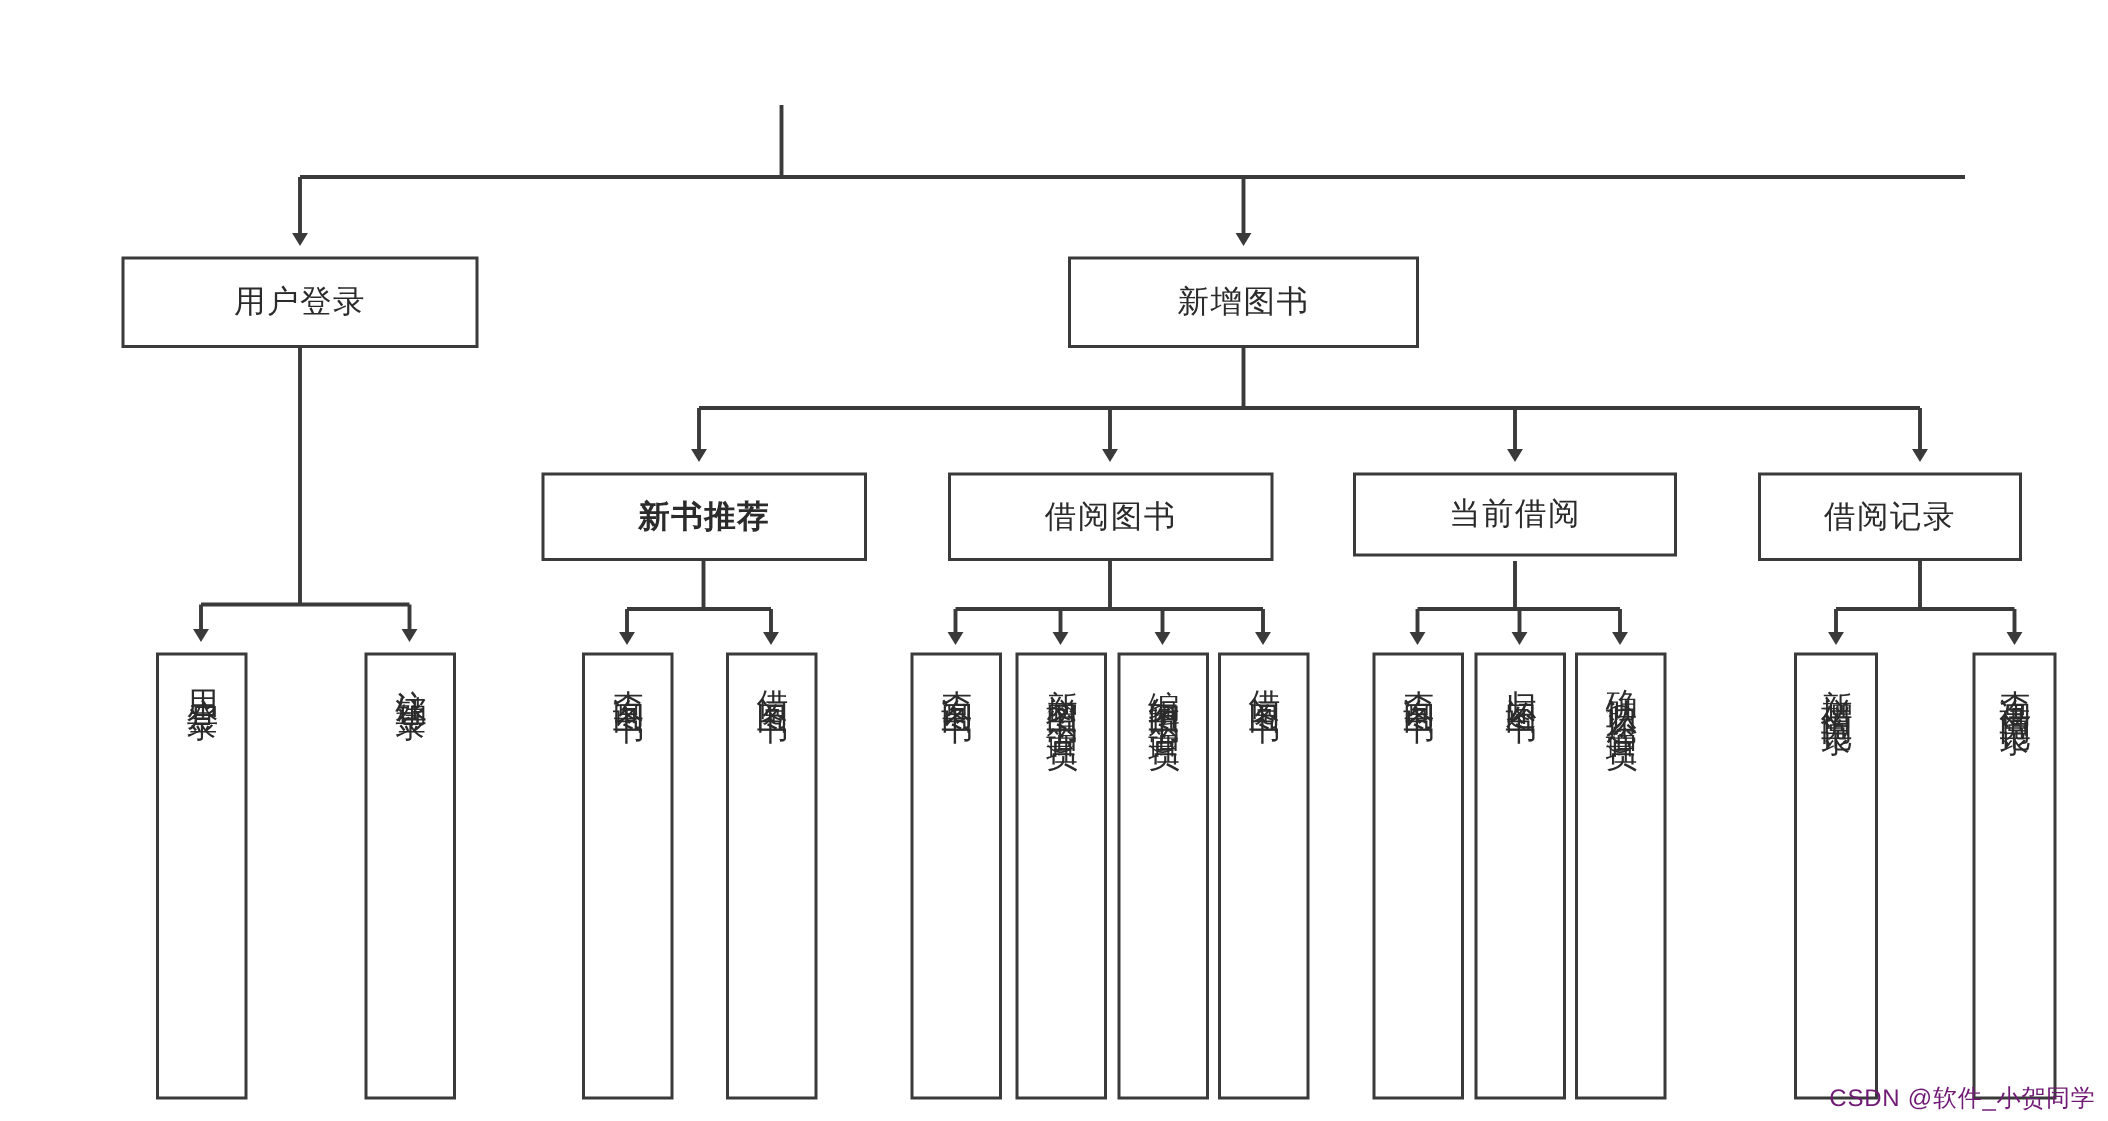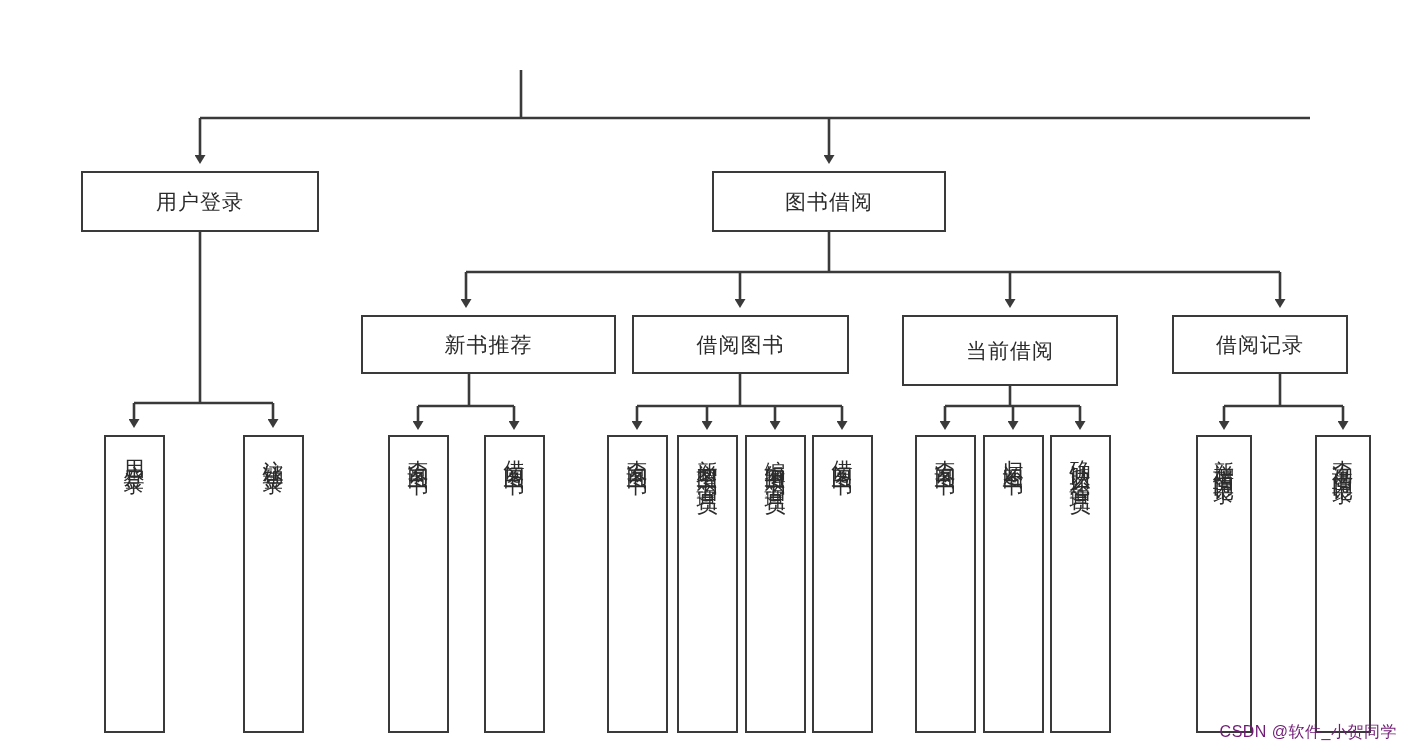--- a/index.html
+++ b/index.html
@@ -130,30 +130,30 @@
       <path d="M1224,406 L1224,422" marker-end="url(#arrow)"></path>
       <path d="M1343,406 L1343,422" marker-end="url(#arrow)"></path>
     </g>
   </svg>
 
 
   <div class="node h" style="left: 81px; top: 171px; width: 238px; height: 61px;">
     <span class="label">用户登录</span>
   </div>
   <div class="node h" style="left: 712px; top: 171px; width: 234px; height: 61px;">
-    <span class="label">图书借阅</span>
-  </div>
-
-  <div class="node h" style="left: 361px; top: 315px; width: 255px; height: 59px;">
+    <span class="label">新增图书</span>
+  </div>
+
+  <div class="node h" style="left: 361px; top: 315px; width: 217px; height: 59px; font-weight: bold;">
     <span class="label">新书推荐</span>
   </div>
   <div class="node h" style="left: 632px; top: 315px; width: 217px; height: 59px;">
     <span class="label">借阅图书</span>
   </div>
-  <div class="node h" style="left: 902px; top: 315px; width: 216px; height: 71px;">
+  <div class="node h" style="left: 902px; top: 315px; width: 216px; height: 56px;">
     <span class="label">当前借阅</span>
   </div>
   <div class="node h" style="left: 1172px; top: 315px; width: 176px; height: 59px;">
     <span class="label">借阅记录</span>
   </div>
 
   <div class="node v" style="left: 104px; top: 435px; width: 61px; height: 298px;">
     <span class="label">用户登录</span>
   </div>
   <div class="node v" style="left: 243px; top: 435px; width: 61px; height: 298px;">

